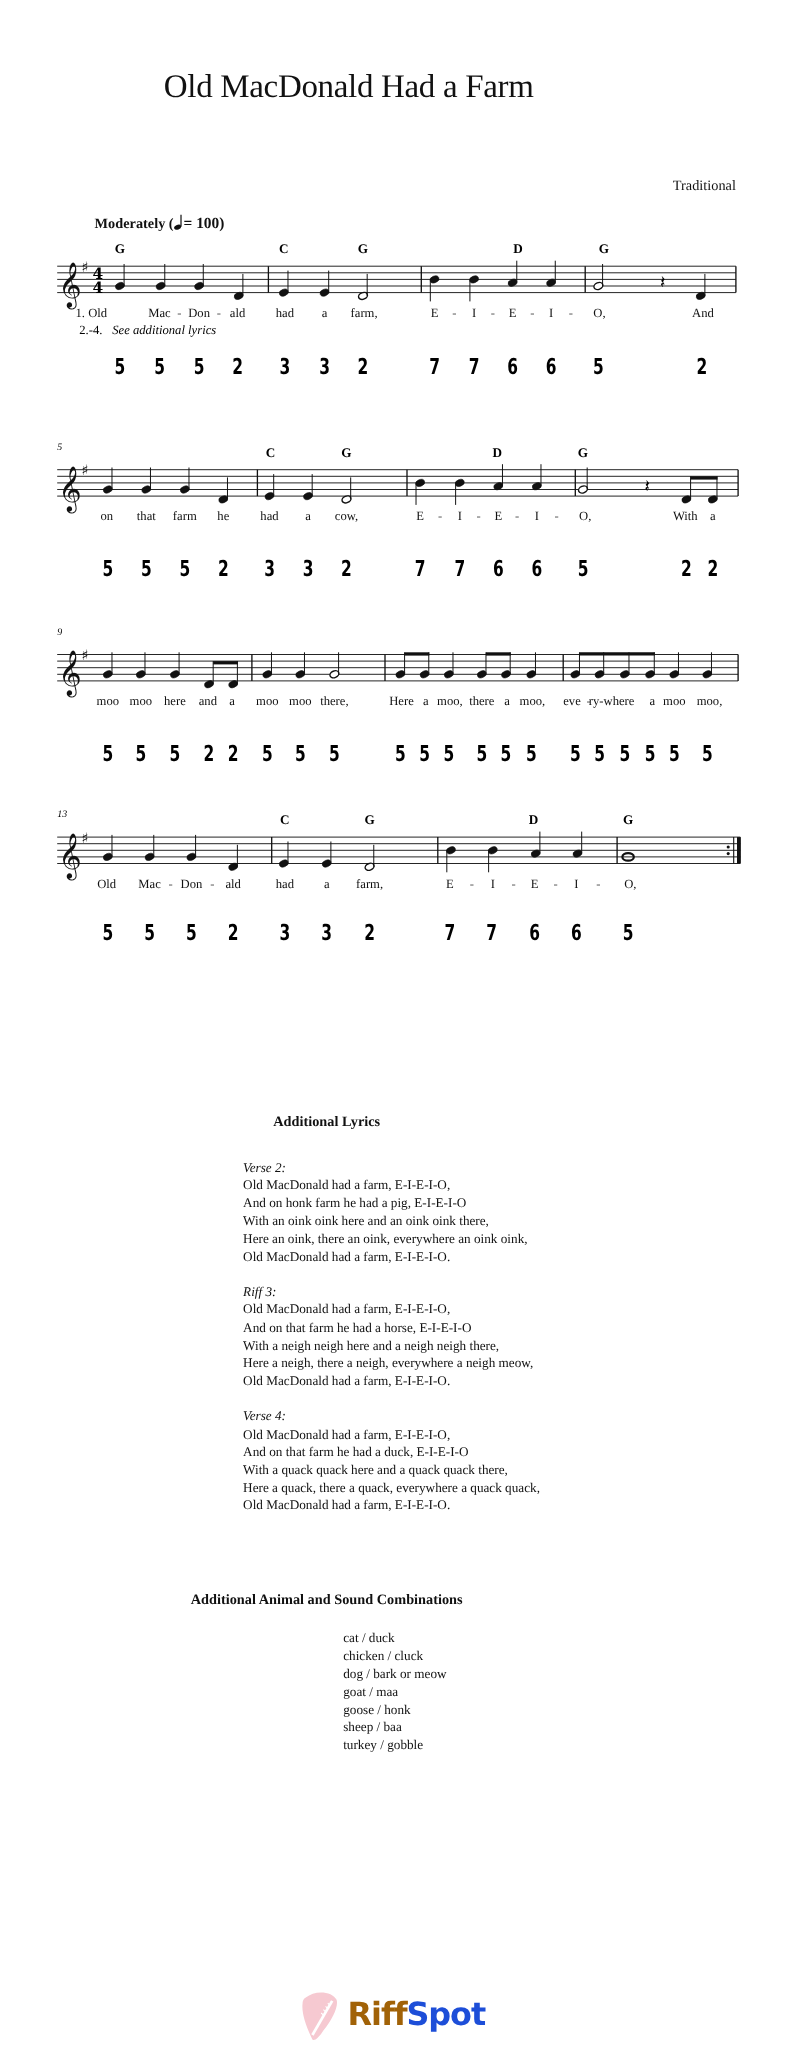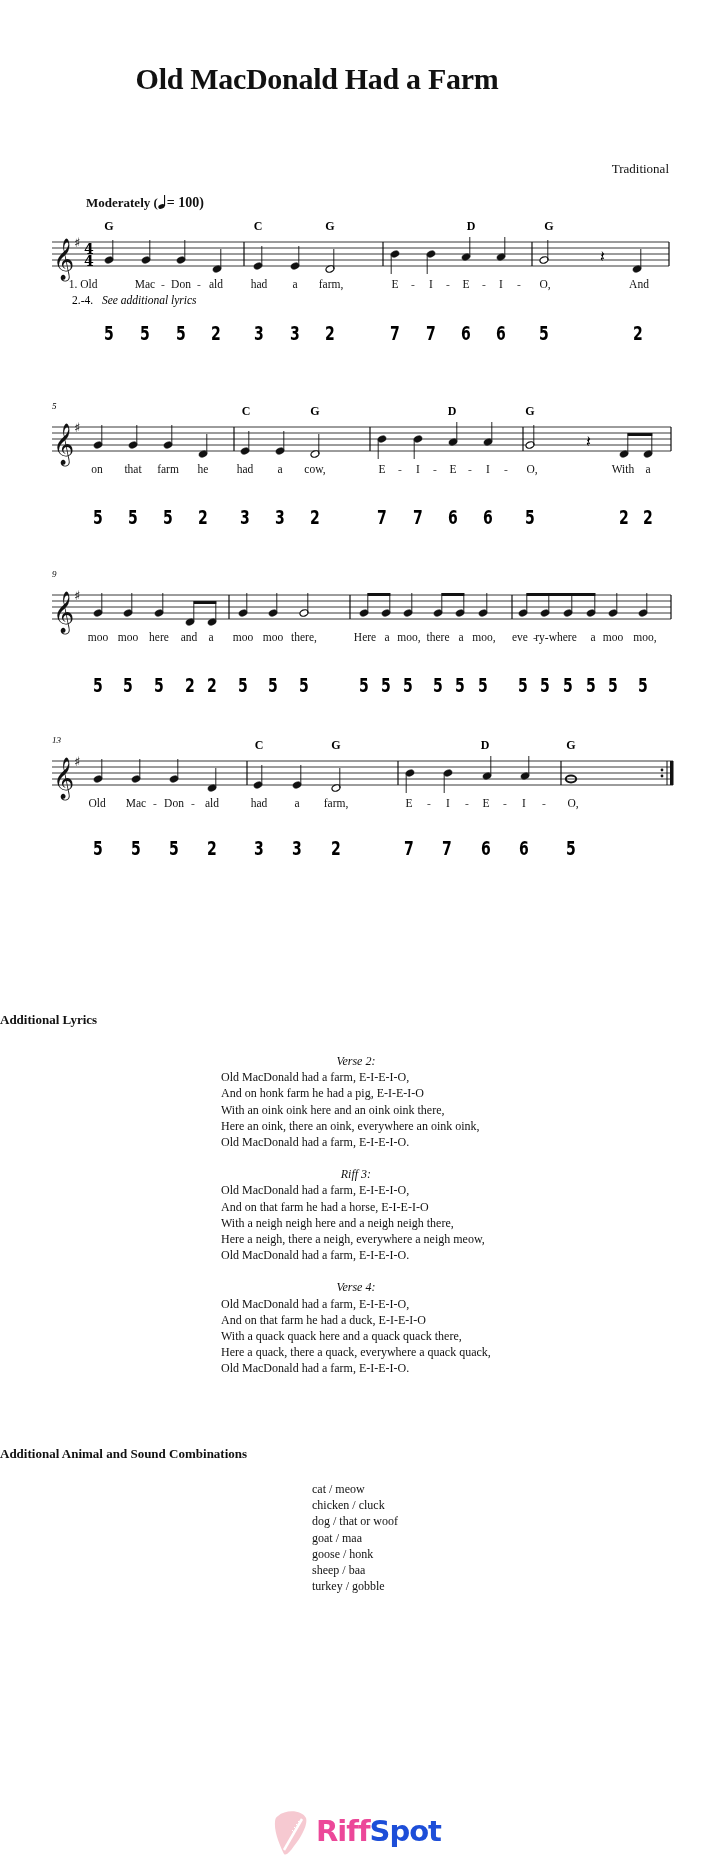--- a/index.html
+++ b/index.html
@@ -1,28 +1,28 @@
 <!DOCTYPE html>
 <html><head>
 <meta charset="utf-8">
 <style>
   html, body { margin: 0; padding: 0; background: #ffffff; }
   body { width: 719px; height: 1860px; position: relative; overflow: hidden; font-family: "Liberation Serif", "DejaVu Serif", serif; color: #111; }
-  .title { position: absolute; top: 62px; left: 0; width: 634px; text-align: center; font-size: 30px; font-weight: bold; letter-spacing: -0.3px; }
+  .title { position: absolute; top: 62px; left: 0; width: 634px; text-align: center; font-size: 30px; font-weight: normal; letter-spacing: -0.3px; }
   .composer { position: absolute; top: 161px; right: 50px; font-size: 13px; text-align: center; }
   .tempo { position: absolute; top: 195px; left: 86px; font-size: 13px; font-weight: bold; }
   svg.score { position: absolute; left: 0; top: 0; }
   .sys-num { font-family: "Liberation Serif", serif; font-style: italic; font-size: 9px; }
   .chord { font-family: "Liberation Serif", serif; font-weight: bold; font-size: 12px; }
   .lyric { font-family: "Liberation Serif", serif; font-size: 11.5px; }
   .lyric-it { font-family: "Liberation Serif", serif; font-size: 11.5px; font-style: italic; }
-  .section-title { position: absolute; left: 0; width: 594px; text-align: left; font-size: 13px; font-weight: bold; }
+  .section-title { position: absolute; left: 0; width: 594px; text-align: center; font-size: 13px; font-weight: bold; }
   .verses { position: absolute; left: 221px; top: 1053px; font-size: 12px; line-height: 16.2px; }
   .verse { margin-bottom: 16px; }
-  .verse-label { font-style: italic; text-align: center; }
+  .verse-label { font-style: italic; }
   .animals { position: absolute; left: 312px; top: 1481px; font-size: 12px; line-height: 16.2px; }
   .logo { position: absolute; left: 272px; top: 1810px; width: 180px; height: 44px; }
   .logo .riff { position: absolute; left: 44px; top: 4px; font-family: "DejaVu Sans", sans-serif; font-weight: bold; font-size: 29px; color: #d7d7d7; letter-spacing: -1px; }
   .logo .riff span { color: #1d4ed8; }
 </style>
 </head>
 <body>
 
 <div class="title">Old MacDonald Had a Farm</div>
 <div class="composer">Traditional</div>
@@ -392,29 +392,29 @@
       <div>Old MacDonald had a farm, E-I-E-I-O,</div>
       <div>And on that farm he had a duck, E-I-E-I-O</div>
       <div>With a quack quack here and a quack quack there,</div>
       <div>Here a quack, there a quack, everywhere a quack quack,</div>
       <div>Old MacDonald had a farm, E-I-E-I-O.</div>
     </div>
   </div>
 
 <div class="section-title" style="top:1446px">Additional Animal and Sound Combinations</div>
 <div class="animals" id="animals">
-    <div>cat / meow</div>
+    <div>cat / duck</div>
     <div>chicken / cluck</div>
-    <div>dog / that or woof</div>
+    <div>dog / bark or meow</div>
     <div>goat / maa</div>
     <div>goose / honk</div>
     <div>sheep / baa</div>
     <div>turkey / gobble</div>
   </div>
 
 <div class="logo">
   <svg width="40" height="46" viewBox="0 0 40 46" style="position:absolute;left:0;top:0">
     <path d="M6 6 C14 -1 30 0 34 8 C36 14 30 26 22 36 C18 42 14 46 12 44 C8 36 2 22 3 12 C3 9 4 7 6 6 Z" fill="#f6c9d1"></path>
     <path d="M30 9 L12 40" stroke="#fff" stroke-width="2.5"></path>
     <path d="M26 11 l2 2 M24 14 l2 2 M22 17 l2 2 M20 20 l2 2" stroke="#fff" stroke-width="1"></path>
   </svg>
-  <div class="riff"><span style="color:#ec4899">Riff</span><span>Spot</span></div>
+  <div class="riff"><span style="color:#a16207">Riff</span><span>Spot</span></div>
 </div>
 
 </body></html>

